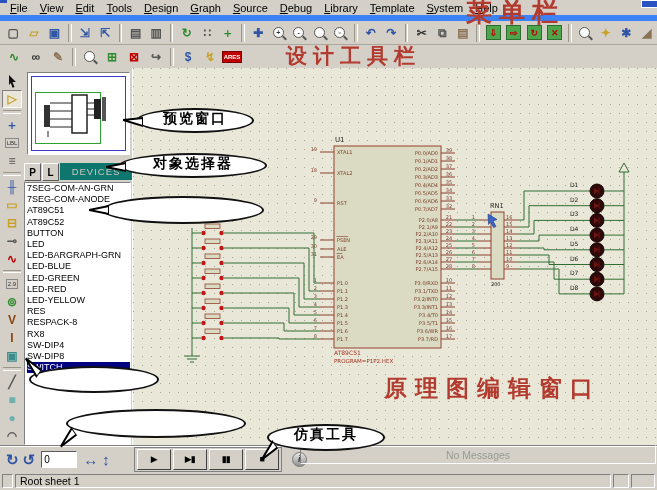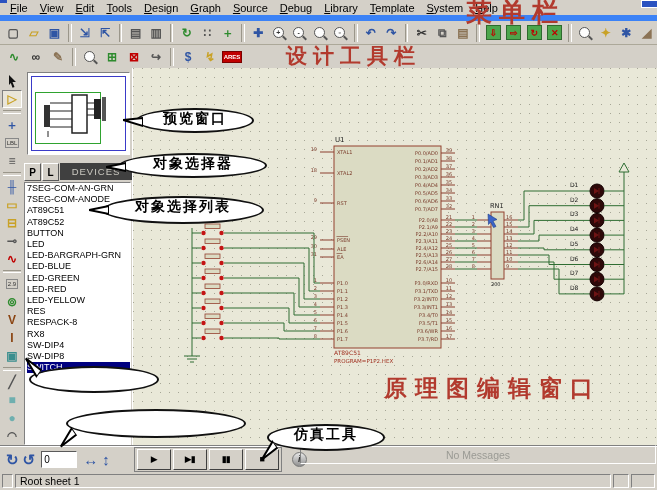--- a/index.html
+++ b/index.html
@@ -45,21 +45,21 @@
   
   #panel{position:absolute;left:24px;top:68px;width:108px;height:377px;background:#D4D0C8;}
   #preview{position:absolute;left:3px;top:4px;width:101px;height:81px;background:#fff;
            border:1px solid;border-color:#808080 #fff #fff #808080;}
   #preview .bluebox{position:absolute;left:3px;top:3px;right:3px;bottom:3px;border:1px solid #3A3AC8;}
   #preview .greenbox{position:absolute;left:7px;top:19px;width:64px;height:50px;border:1px solid #2FA32F;}
   #selector-row{position:absolute;left:0px;top:95px;width:108px;height:17px;display:flex;}
   .pl-btn{width:15px;height:16px;background:#D4D0C8;border:1px solid;
           border-color:#fff #5a5a5a #5a5a5a #fff;font-size:10px;font-weight:bold;
           display:flex;align-items:center;justify-content:center;margin-right:1px;}
-  #devices-header{flex:1;background:#404040;color:#CBC9C1;font-size:9.5px;
+  #devices-header{flex:1;background:#0f766e;color:#CBC9C1;font-size:9.5px;
                   display:flex;align-items:center;justify-content:center;letter-spacing:1px;}
   #device-list{position:absolute;left:0px;top:114px;width:107px;bottom:0px;background:#fff;
                border:1px solid;border-color:#808080 #fff #fff #808080;
                font-size:9px;line-height:11.2px;overflow:hidden;padding-left:2px;box-sizing:border-box;}
   .dev-item{white-space:nowrap;color:#000;}
   .dev-item.selected{background:#000080;color:#fff;}
   
   #editor{position:absolute;left:132px;top:68px;width:525px;height:377px;
           background-color:#E9E8D8;
           background-image:radial-gradient(circle,#A6A696 0.9px,rgba(0,0,0,0) 0.9px);
@@ -678,21 +678,20 @@
 <div id="co-selector" class="callout">
   <svg class="tail t-left" viewBox="0 0 20 14">
       <path d="M20 3 L0 7 L20 11 Z" fill="#fff" stroke="#000" stroke-width="2"></path>
     </svg>
   <span>对象选择器</span>
 </div>
 <div id="co-list" class="callout">
   <svg class="tail t-left" viewBox="0 0 20 14">
       <path d="M20 3 L0 7 L20 11 Z" fill="#fff" stroke="#000" stroke-width="2"></path>
     </svg>
-  <span>对象选择列表</span>
 </div>
 <div id="co-lefttool" class="callout">
   <svg class="tail t-upleft" viewBox="0 0 20 14">
       <path d="M20 3 L0 2 L20 11 Z" fill="#fff" stroke="#000" stroke-width="2"></path>
     </svg>
 </div>
 <div id="co-orient" class="callout">
   <svg class="tail t-downleft" viewBox="0 0 20 14">
       <path d="M20 3 L0 12 L20 11 Z" fill="#fff" stroke="#000" stroke-width="2"></path>
     </svg>

